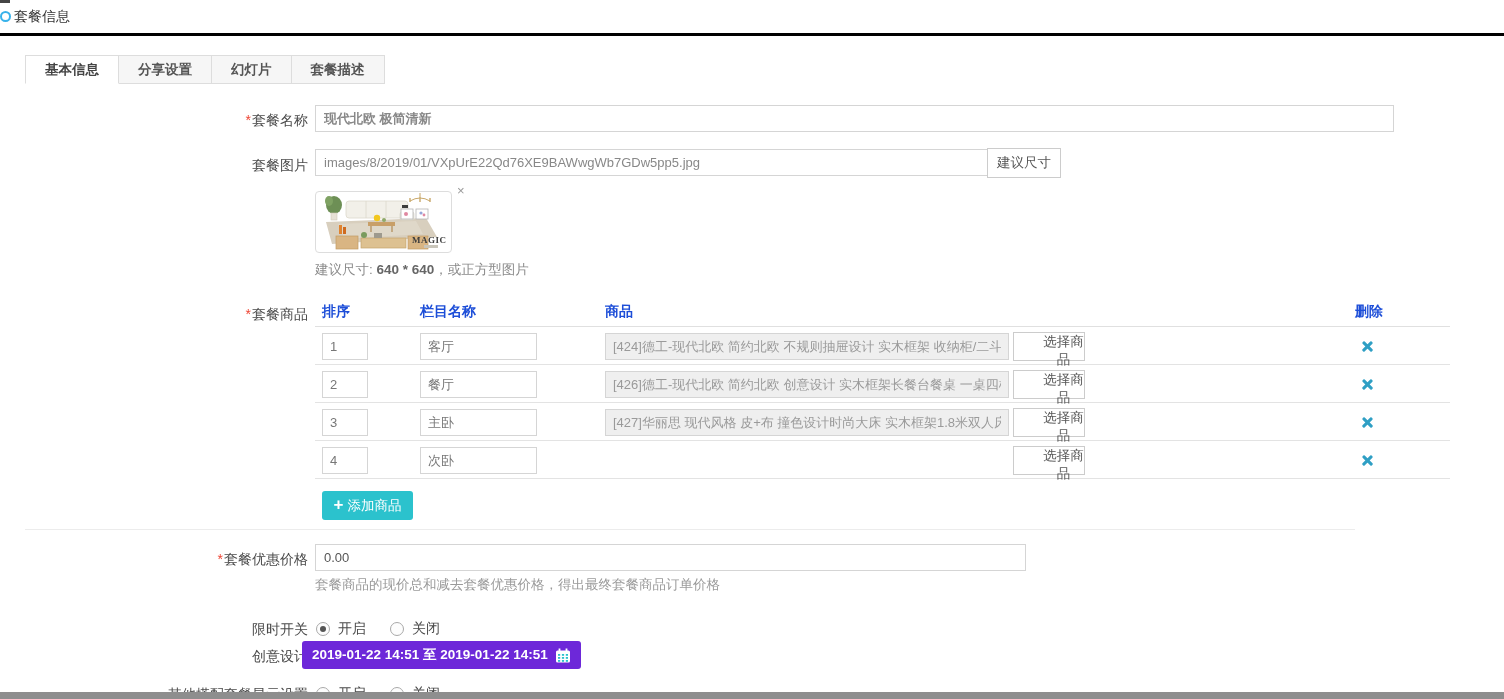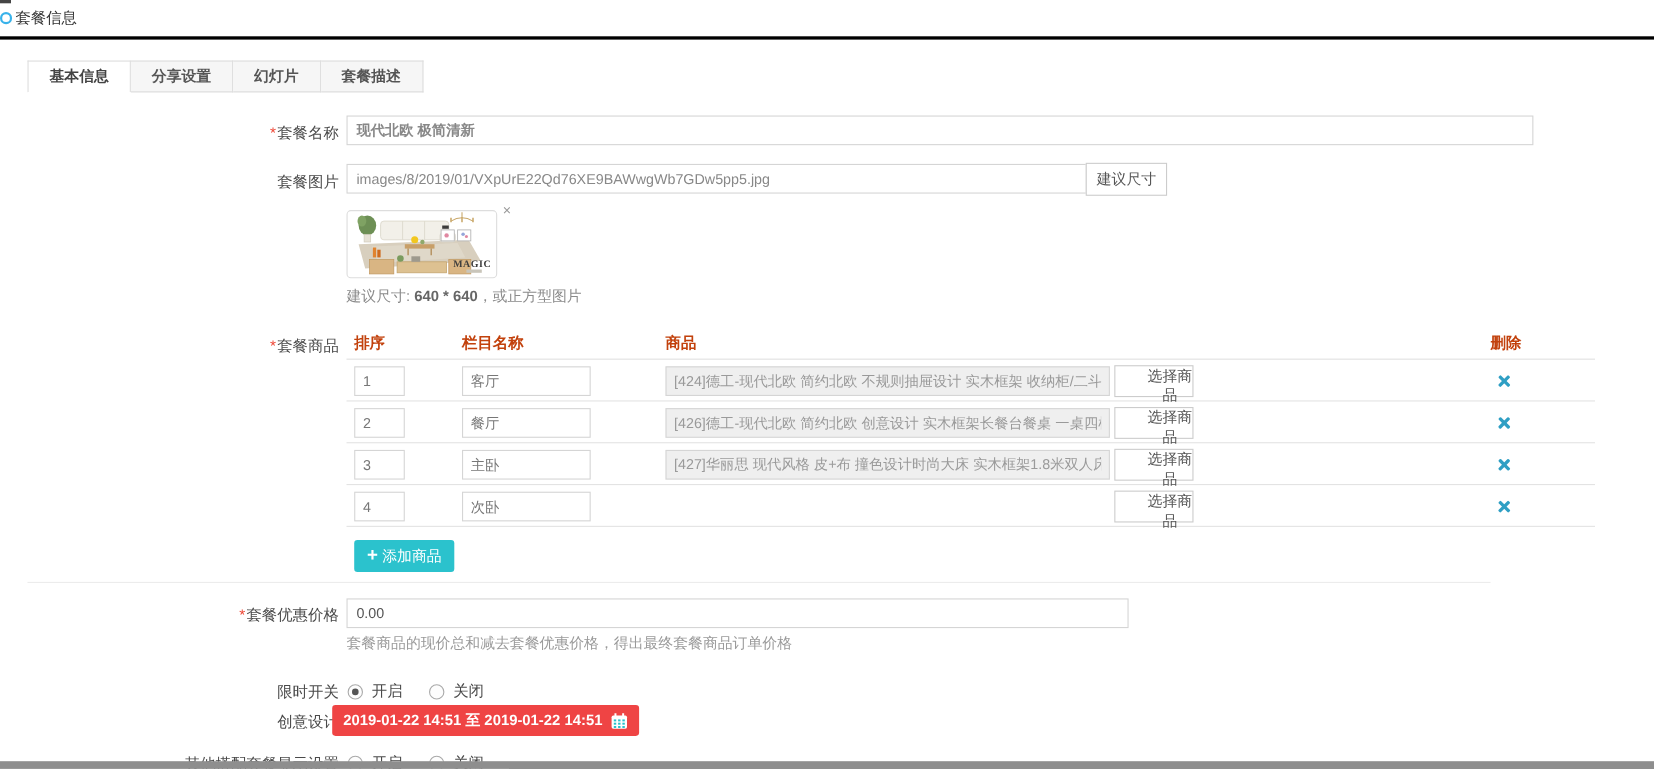--- a/index.html
+++ b/index.html
@@ -52,21 +52,21 @@
   }
   .thumb-close {
     position: absolute; left: 457px; top: 184px; font-size: 13px; color: #999;
     cursor: pointer; line-height: 13px;
   }
   .size-hint { position: absolute; left: 315px; top: 261px; font-size: 13.5px; color: #8a8a8a; }
   .size-hint b { color: #666; }
 
   
   .tbl-header { position: absolute; left: 315px; top: 303px; width: 1135px; height: 24px; border-bottom: 1px solid #e0e0e0; }
-  .tbl-header span { position: absolute; top: 0; font-weight: bold; font-size: 14px; color: #c2410c; font-family: Liberation Mono, monospace; }
+  .tbl-header span { position: absolute; top: 0; font-weight: bold; font-size: 14px; color: #1d4ed8; font-family: Liberation Mono, monospace; }
   .th-sort { left: 7px; } .th-cat { left: 105px; } .th-prod { left: 290px; } .th-del { left: 1040px; }
   .tbl-row { position: absolute; left: 315px; width: 1135px; height: 38px; border-bottom: 1px solid #e3e3e3; }
   .tbl-row .sort-in { left: 7px; top: 6px; width: 46px; }
   .tbl-row .cat-in { left: 105px; top: 6px; width: 117px; }
   .tbl-row .prod-in {
     left: 290px; top: 6px; width: 404px; background: #efefef; color: #9a9a9a;
     text-overflow: clip; white-space: nowrap; overflow: hidden;
   }
   .cell-in {
     position: absolute; height: 27px; border: 1px solid #d5d5d5;
@@ -98,21 +98,21 @@
   .radio-row { position: absolute; display: flex; align-items: center; gap: 8px; font-size: 14px; color: #4a4a4a; }
   .radio { display: inline-block; width: 14px; height: 14px; border: 1px solid #a9a9a9; border-radius: 50%; background: #fdfdfd; position: relative; cursor: pointer; }
   .radio.checked::after {
     content: ""; position: absolute; left: 3px; top: 3px; width: 6px; height: 6px;
     border-radius: 50%; background: #555;
   }
   .radio-label { margin-right: 16px; }
 
   .date-btn {
     position: absolute; left: 302px; top: 641px; height: 28px; padding: 0 10px;
-    background: #ef4444; color: #fff; border: none; border-radius: 3px;
+    background: #6d28d9; color: #fff; border: none; border-radius: 3px;
     font-family: inherit; font-size: 13.5px; font-weight: bold; cursor: pointer;
     display: flex; align-items: center; gap: 7px;
   }
 
   .bottom-bar { position: absolute; left: 0; top: 692px; width: 1504px; height: 7px; background: #8e8e8e; }
 </style>
 </head>
 <body>
 
 <div class="corner-artifact"></div>

